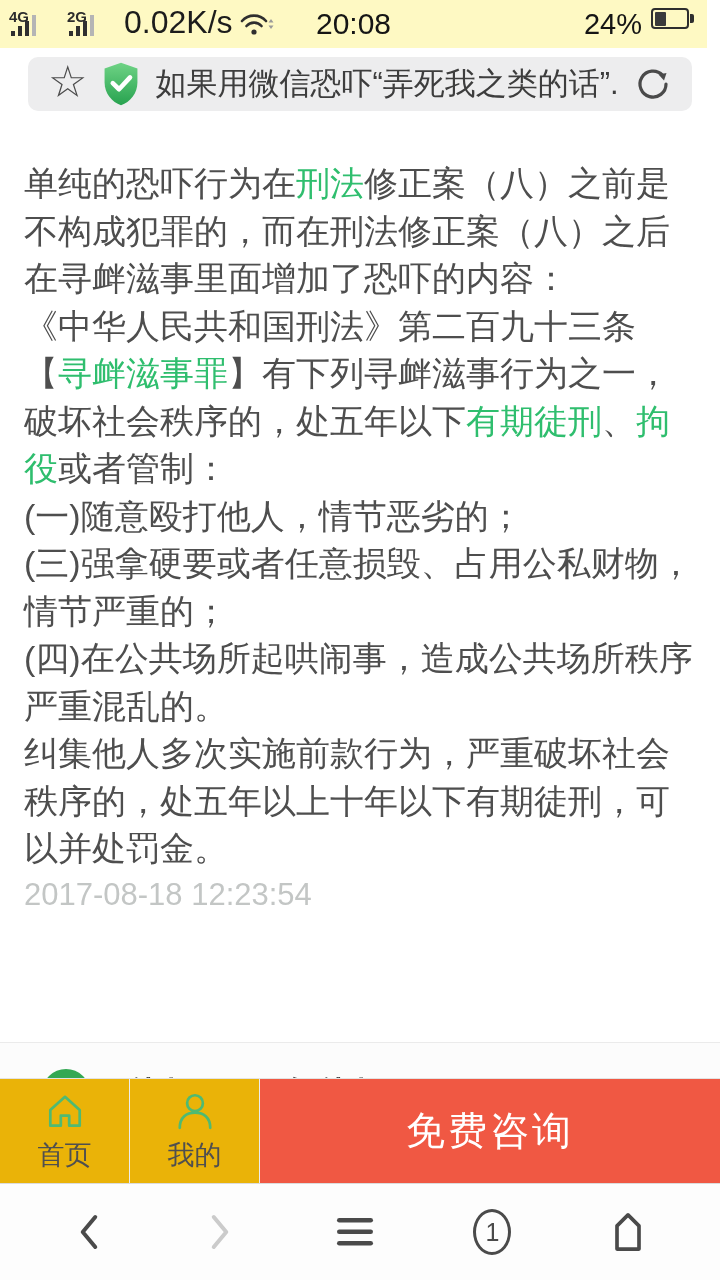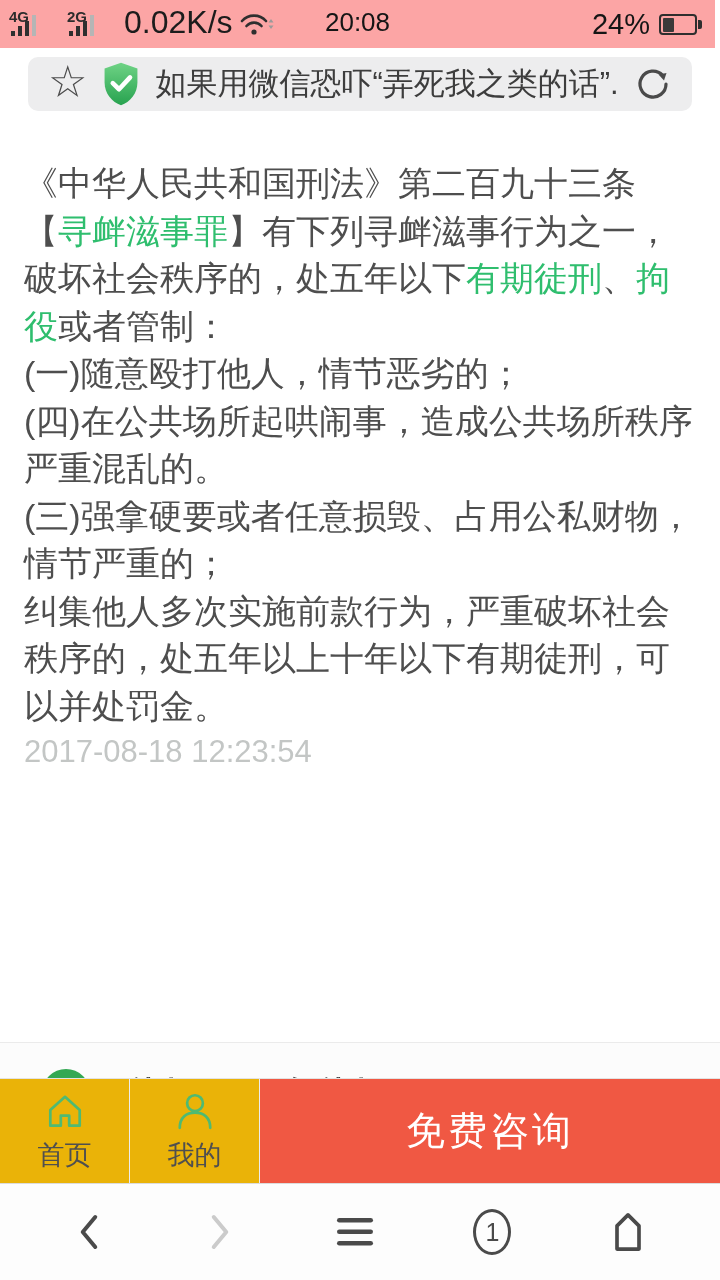--- a/index.html
+++ b/index.html
@@ -10,34 +10,34 @@
     --body-ink:#4e4e4e;
   }
   *{margin:0;padding:0;box-sizing:border-box;}
   html,body{width:720px;height:1280px;overflow:hidden;}
   body{
     position:relative;background:#ffffff;
     font-family:"Liberation Sans","DejaVu Sans",sans-serif;
     color:var(--body-ink);
   }
   
-  .status-bar{position:absolute;top:0;left:0;right:5px;height:48px;background:#fca5a5;}
+  .status-bar{position:absolute;top:0;left:0;right:13px;height:48px;background:#fef9c3;}
   .sb-left{position:absolute;left:8px;top:4px;display:flex;align-items:flex-end;gap:6px;height:40px;}
   .sig{position:relative;width:52px;height:38px;}
   .sig .lbl{position:absolute;top:2px;left:1px;font-size:15px;font-weight:700;color:#2c2c2c;letter-spacing:0;}
   .sig .bars{position:absolute;bottom:8px;left:3px;display:flex;align-items:flex-end;gap:3px;}
   .sig .bars i{display:block;width:4px;background:#2f2f2f;}
   .sig .bars i:nth-child(1){height:5px;}
   .sig .bars i:nth-child(2){height:10px;}
   .sig .bars i:nth-child(3){height:15px;}
   .sig .bars i:nth-child(4){height:21px;background:#b5b5b5;}
   .speed{font-size:32px;color:#1c1c1c;line-height:38px;margin-bottom:3px;}
   .wifi{margin-bottom:6px;}
-  .sb-time{position:absolute;top:7px;left:50%;transform:translateX(-50%);font-size:26px;color:#151515;}
-  .sb-right{position:absolute;right:12px;top:8px;display:flex;align-items:center;gap:9px;}
+  .sb-time{position:absolute;top:7px;left:50%;transform:translateX(-50%);font-size:30px;color:#151515;}
+  .sb-right{position:absolute;right:12px;top:8px;display:flex;gap:9px;}
   .pct{font-size:29px;color:#151515;}
   .bat{position:relative;width:38px;height:21px;border:2.5px solid #2e2e2e;border-radius:4px;margin-right:6px;}
   .bat .fill{position:absolute;left:1.5px;top:1.5px;bottom:1.5px;width:11px;background:#3a3a3a;border-radius:1px;}
   .bat .nub{position:absolute;right:-6.5px;top:4px;width:3.5px;height:9px;background:#2e2e2e;border-radius:0 2px 2px 0;}
   
   .addr-row{position:absolute;top:48px;left:0;right:0;height:72px;background:#fff;}
   .addr-pill{position:absolute;left:28px;right:28px;top:9px;height:54px;background:#ededee;border-radius:10px;
     display:flex;align-items:center;padding:0 20px;gap:14px;}
   .star{font-size:44px;line-height:44px;color:#4c4c4c;margin-top:-4px;}
   .addr-title{flex:1;font-size:31px;color:#3d3d3d;white-space:nowrap;overflow:hidden;}
@@ -130,24 +130,25 @@
       <svg width="38" height="38" viewBox="0 0 38 38">
         <path d="M32 19 A 13 13 0 1 1 28.5 10.2" fill="none" stroke="#4a4a4a" stroke-width="3.2" stroke-linecap="round"></path>
         <path d="M24.5 9.5 l8 -1.5 l-2.5 7.5 Z" fill="#4a4a4a"></path>
       </svg>
     </span>
   </div>
 </div>
 
 <div class="article">
   <div>
+      <div class="para"><span>单纯的恐吓行为在</span><span class="green-link">刑法</span><span>修正案（八）之前是不构成犯罪的，而在刑法修正案（八）之后在寻衅滋事里面增加了恐吓的内容：</span></div>
       <div class="para"><span>《中华人民共和国刑法》第二百九十三条【</span><span class="green-link">寻衅滋事罪</span><span>】有下列寻衅滋事行为之一，破坏社会秩序的，处五年以下</span><span class="green-link">有期徒刑</span><span>、</span><span class="green-link">拘役</span><span>或者管制：</span></div>
       <div class="para"><span>(一)随意殴打他人，情节恶劣的；</span></div>
+      <div class="para"><span>(三)强拿硬要或者任意损毁、占用公私财物，情节严重的；</span></div>
       <div class="para"><span>(四)在公共场所起哄闹事，造成公共场所秩序严重混乱的。</span></div>
-      <div class="para"><span>(三)强拿硬要或者任意损毁、占用公私财物，情节严重的；</span></div>
       <div class="para"><span>纠集他人多次实施前款行为，严重破坏社会秩序的，处五年以上十年以下有期徒刑，可以并处罚金。</span></div>
     </div>
   <div class="timestamp">2017-08-18 12:23:54</div>
 </div>
 
 <div class="next-card">
   <span class="avatar"></span>
   <span class="frag frag1">律师</span>
   <span class="frag frag2">回复律师</span>
 </div>

